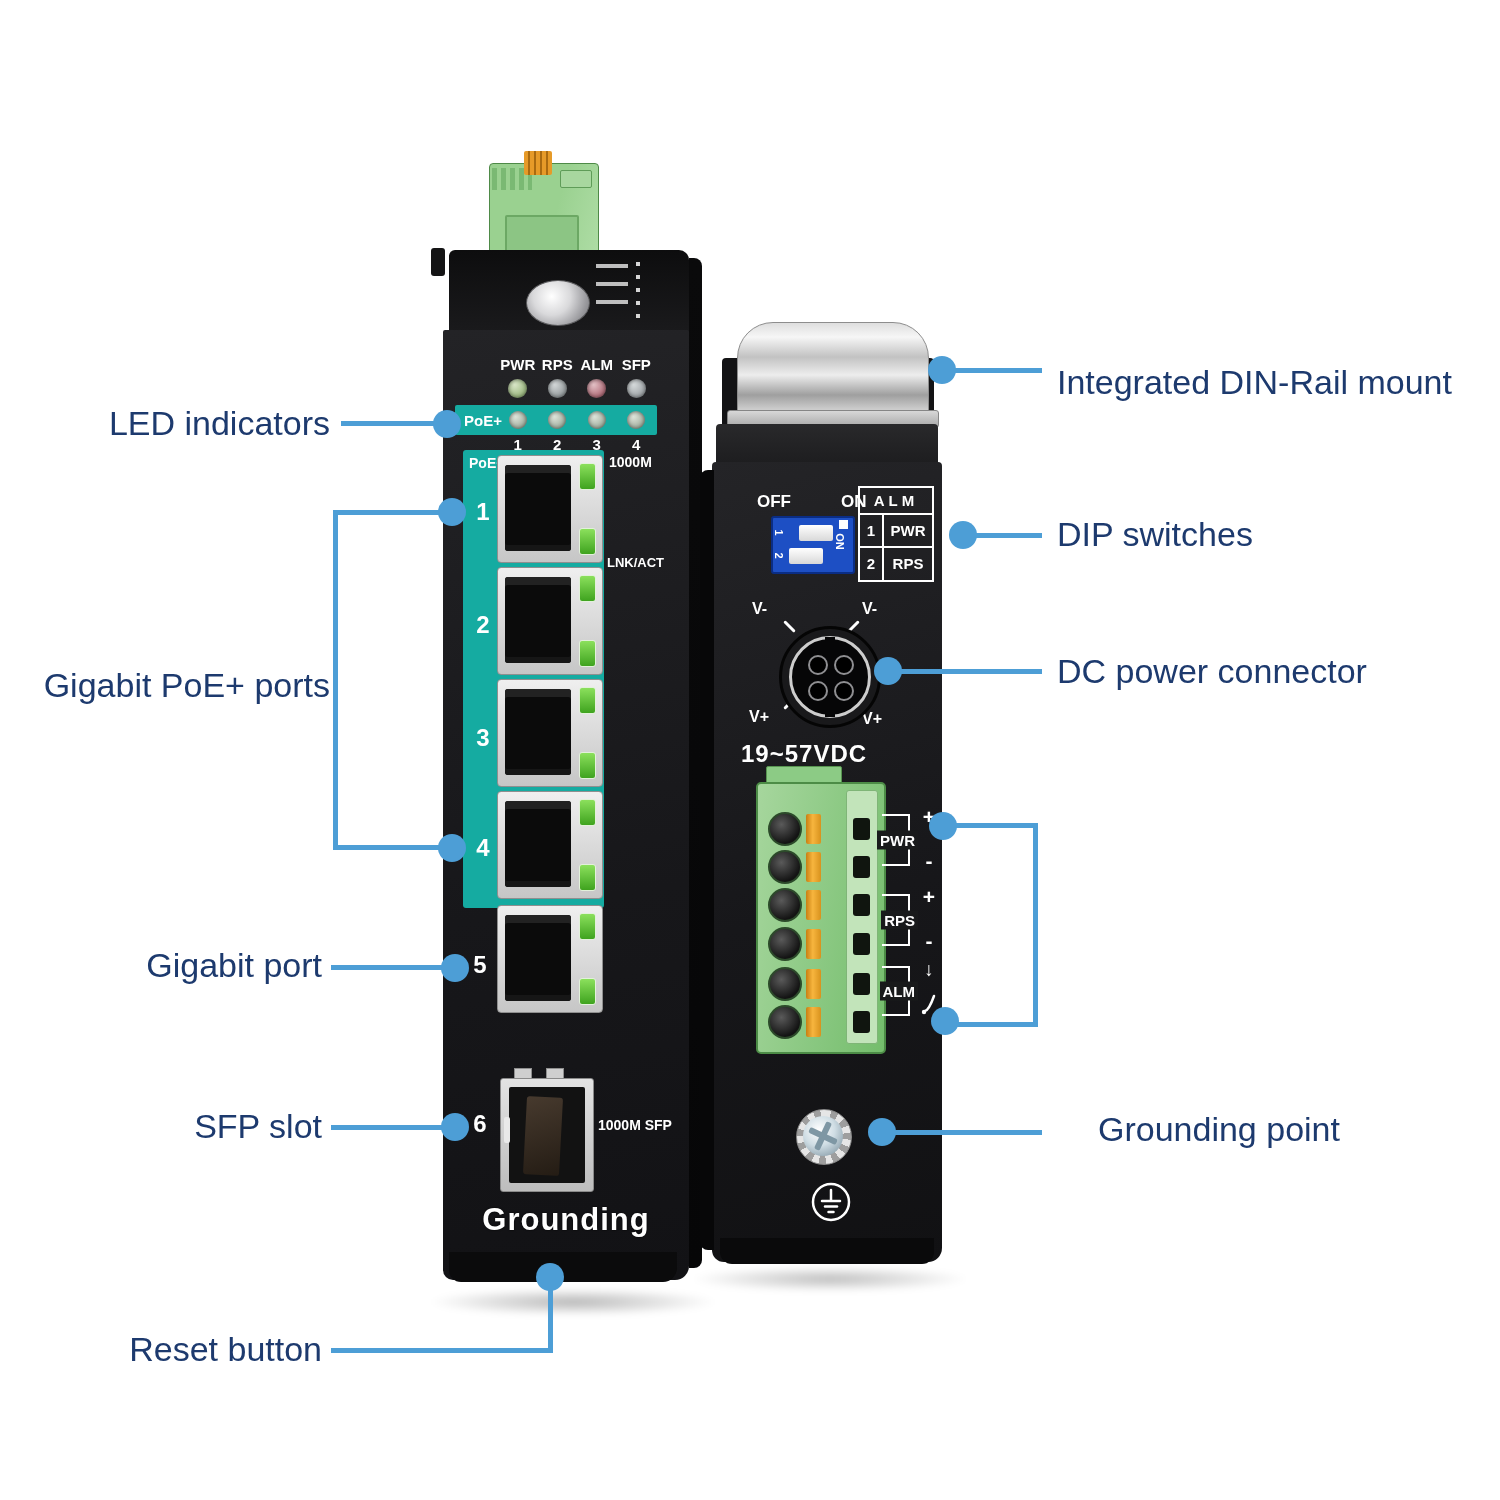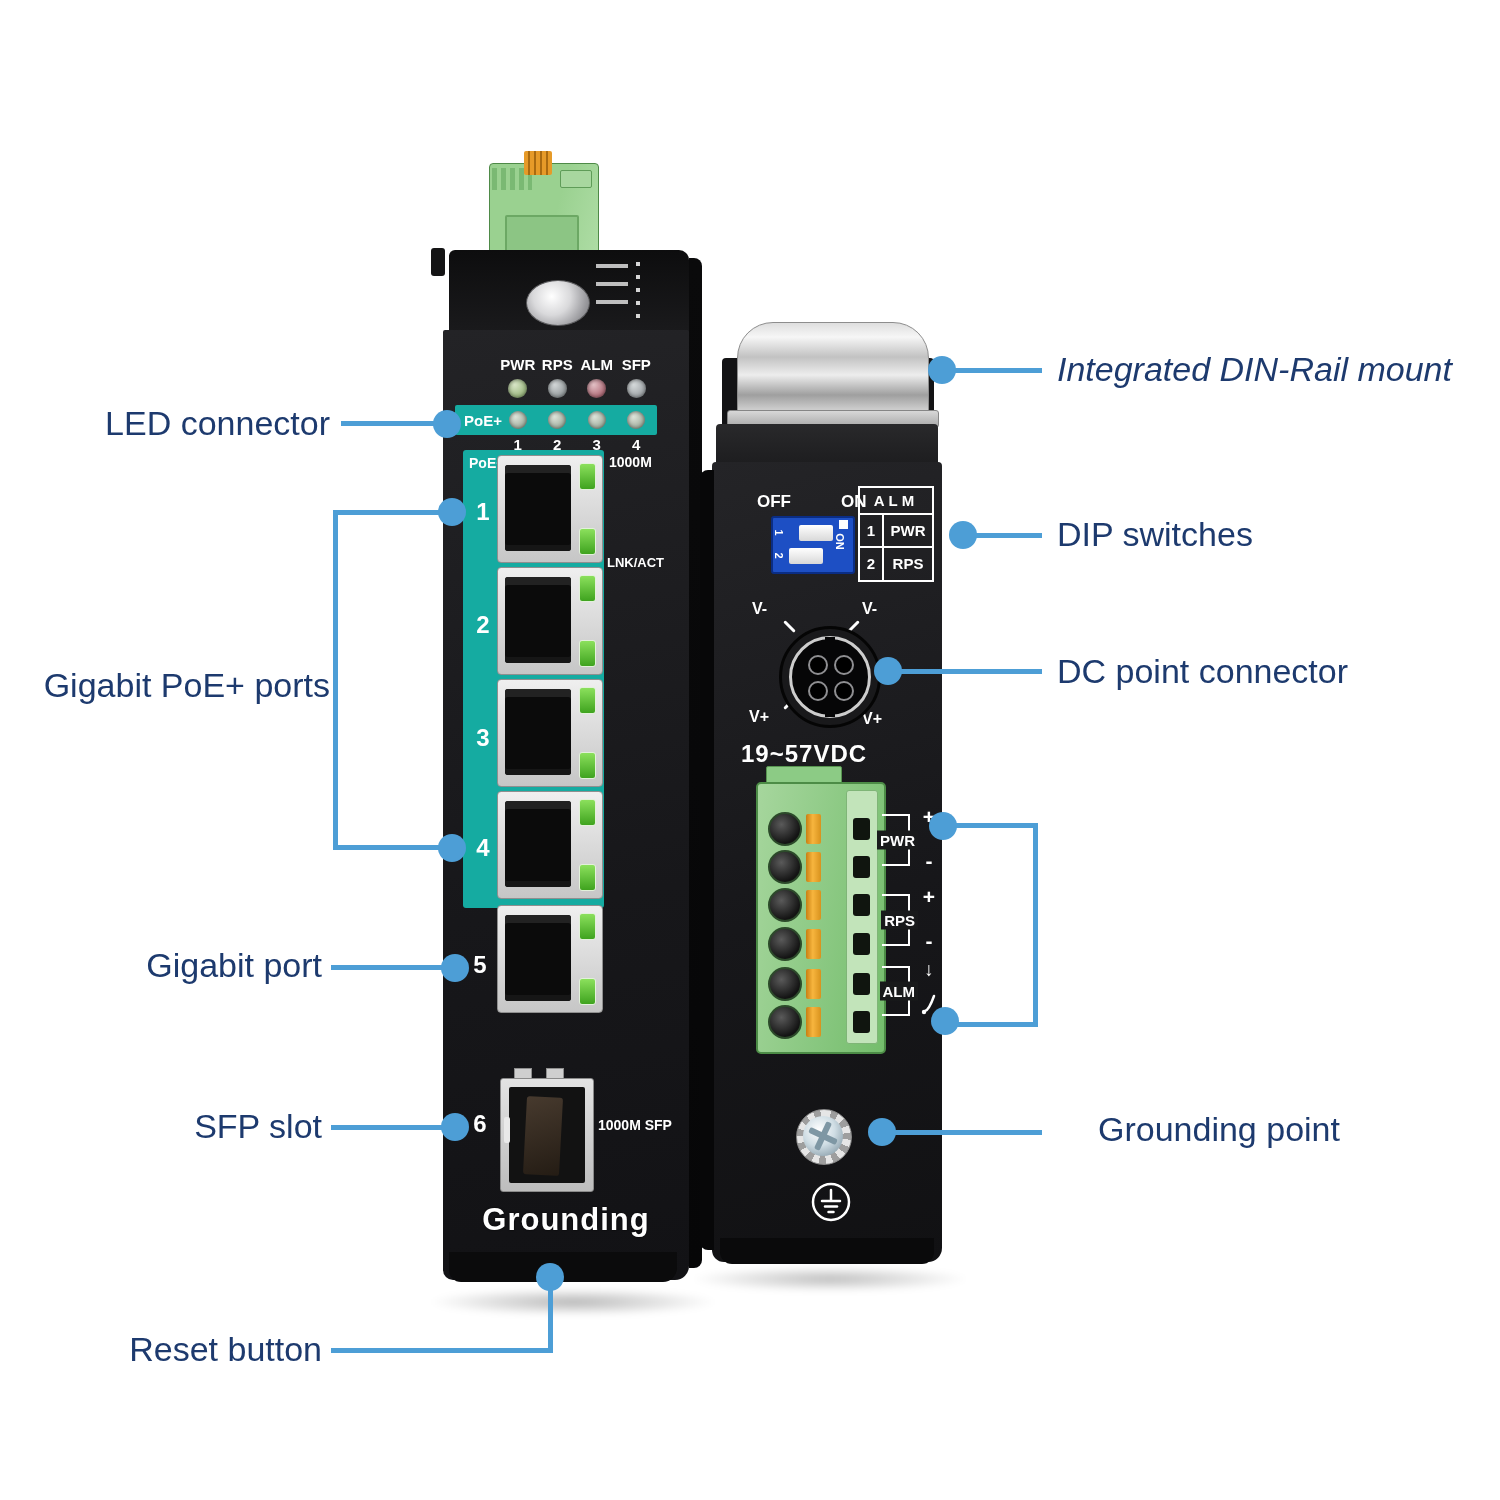--- a/index.html
+++ b/index.html
@@ -259,21 +259,21 @@
     <div class="abs" style="left:808px;top:1133px;width:30px;height:6px;background:#7e97a4;border-radius:2px;transform:rotate(115deg);"></div>
     <svg class="abs" style="left:810px;top:1181px;" width="42" height="42" viewBox="0 0 42 42">
       <circle cx="21" cy="21" r="18" stroke="#fff" stroke-width="2.5" fill="none"></circle>
       <line x1="21" y1="9" x2="21" y2="19" stroke="#fff" stroke-width="2.5" stroke-linecap="round"></line>
       <line x1="12" y1="20" x2="30" y2="20" stroke="#fff" stroke-width="2.5" stroke-linecap="round"></line>
       <line x1="15" y1="25.5" x2="27" y2="25.5" stroke="#fff" stroke-width="2.5" stroke-linecap="round"></line>
       <line x1="18.5" y1="31" x2="23.5" y2="31" stroke="#fff" stroke-width="2.5" stroke-linecap="round"></line>
     </svg>
   </div>
 
-  <span class="clabel" style="right:1170px;top:404px;">LED connector</span>
+  <span class="clabel" style="right:1170px;top:404px;">LED indicators</span>
   <div class="cline" style="left:341px;top:421px;width:96px;height:5px;"></div>
   <div class="cdot" style="left:433px;top:410px;"></div>
 
   <span class="clabel" style="right:1170px;top:666px;">Gigabit PoE+ ports</span>
   <div class="cline" style="left:333px;top:510px;width:5px;height:340px;"></div>
   <div class="cline" style="left:333px;top:510px;width:110px;height:5px;"></div>
   <div class="cline" style="left:333px;top:845px;width:110px;height:5px;"></div>
   <div class="cdot" style="left:438px;top:498px;"></div>
   <div class="cdot" style="left:438px;top:834px;"></div>
 
@@ -285,29 +285,29 @@
   <div class="cline" style="left:331px;top:1125px;width:116px;height:5px;"></div>
   <div class="cdot" style="left:441px;top:1113px;"></div>
 
   <span class="clabel" style="right:1178px;top:1330px;">Reset button</span>
   <div class="cline" style="left:331px;top:1348px;width:222px;height:5px;"></div>
   <div class="cline" style="left:548px;top:1284px;width:5px;height:66px;"></div>
   <div class="cdot" style="left:536px;top:1263px;"></div>
 
   <div class="cdot" style="left:928px;top:356px;"></div>
   <div class="cline" style="left:950px;top:368px;width:92px;height:5px;"></div>
-  <span class="clabel" style="left:1057px;top:350px;font-style:italic;">Integrated DIN-Rail mount</span>
+  <span class="clabel" style="left:1057px;top:363px;">Integrated DIN-Rail mount</span>
 
   <div class="cdot" style="left:949px;top:521px;"></div>
   <div class="cline" style="left:971px;top:533px;width:71px;height:5px;"></div>
   <span class="clabel" style="left:1057px;top:515px;">DIP switches</span>
 
   <div class="cdot" style="left:874px;top:657px;"></div>
   <div class="cline" style="left:896px;top:669px;width:146px;height:5px;"></div>
-  <span class="clabel" style="left:1057px;top:652px;">DC point connector</span>
+  <span class="clabel" style="left:1057px;top:652px;">DC power connector</span>
 
   <div class="cdot" style="left:929px;top:812px;"></div>
   <div class="cdot" style="left:931px;top:1007px;"></div>
   <div class="cline" style="left:951px;top:823px;width:87px;height:5px;"></div>
   <div class="cline" style="left:1033px;top:823px;width:5px;height:204px;"></div>
   <div class="cline" style="left:951px;top:1022px;width:87px;height:5px;"></div>
 
   <div class="cdot" style="left:868px;top:1118px;"></div>
   <div class="cline" style="left:890px;top:1130px;width:152px;height:5px;"></div>
   <span class="clabel" style="left:1098px;top:1110px;">Grounding point</span>

